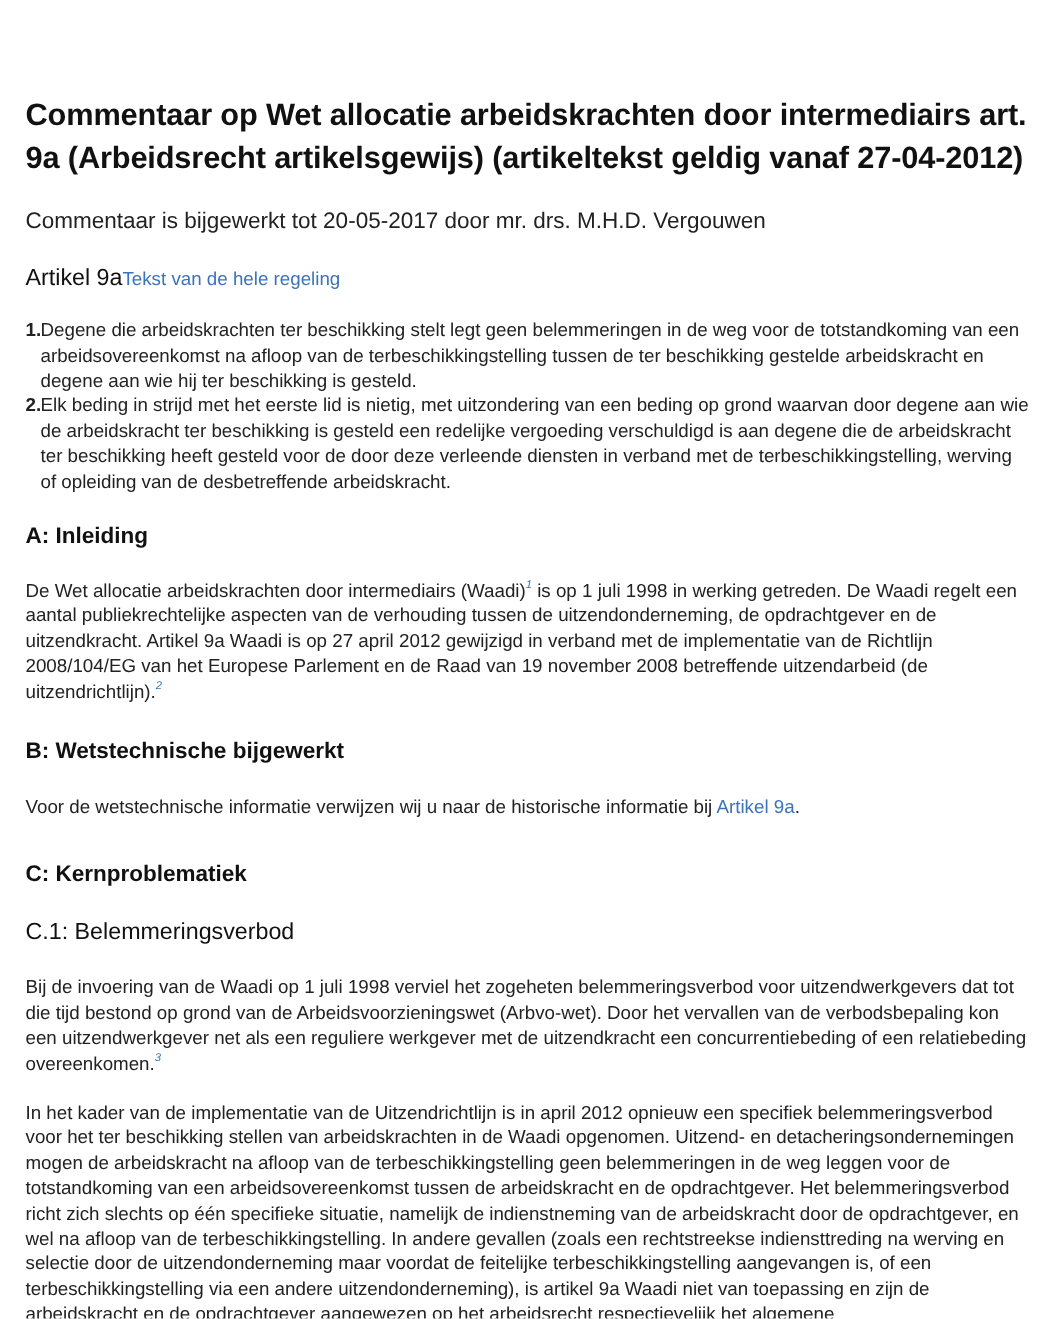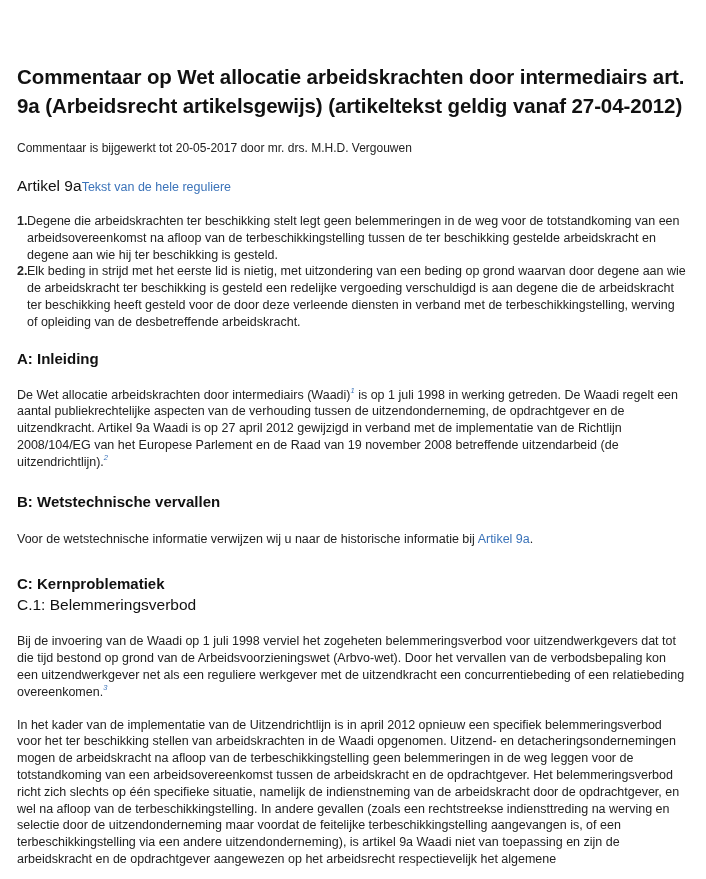--- a/index.html
+++ b/index.html
@@ -9,21 +9,21 @@
     color: #1a1a1a;
   }
   .page { padding: 0 18px 0 17px; border-radius: 12px; }
   h1 {
     font-family: "Liberation Sans", sans-serif;
     font-size: 20.5px; font-weight: bold; line-height: 29px;
     margin: 0; padding-top: 62px; color: #111;
     letter-spacing: -0.1px;
   }
   .updated {
-    font-size: 12px; line-height: 16px; margin: 20px 0 0 0; color: #222;
+    font-size: 15px; line-height: 16px; margin: 20px 0 0 0; color: #222;
   }
   .art-head { margin-top: 20px; line-height: 20px; }
   .art-head .art-title { font-size: 15.5px; color: #111; }
   .art-head a { font-size: 12.5px; color: #3b73b9; text-decoration: none; }
   ol.leden { list-style: none; margin: 16px 0 0 0; padding: 0; }
   ol.leden li {
     position: relative; padding-left: 10px;
     font-size: 12.5px; line-height: 16.8px; color: #222;
   }
   ol.leden li .num {
@@ -45,41 +45,41 @@
 </head>
 <body>
 
 <div class="page">
 
   <h1>Commentaar op Wet allocatie arbeidskrachten door intermediairs art. 9a (Arbeidsrecht artikelsgewijs) (artikeltekst geldig vanaf 27-04-2012)</h1>
 
   <p class="updated">Commentaar is bijgewerkt tot 20-05-2017 door mr. drs. M.H.D. Vergouwen</p>
 
   <div class="art-head">
-    <span class="art-title">Artikel 9a</span><a href="#">Tekst van de hele reguliere</a>
+    <span class="art-title">Artikel 9a</span><a href="#">Tekst van de hele regeling</a>
   </div>
 
   <ol class="leden">
     <li>
       <span class="num">1.</span><span>Degene die arbeidskrachten ter beschikking stelt legt geen belemmeringen in de weg voor de totstandkoming van een arbeidsovereenkomst na afloop van de terbeschikkingstelling tussen de ter beschikking gestelde arbeidskracht en degene aan wie hij ter beschikking is gesteld.</span>
     </li>
     <li>
       <span class="num">2.</span><span>Elk beding in strijd met het eerste lid is nietig, met uitzondering van een beding op grond waarvan door degene aan wie de arbeidskracht ter beschikking is gesteld een redelijke vergoeding verschuldigd is aan degene die de arbeidskracht ter beschikking heeft gesteld voor de door deze verleende diensten in verband met de terbeschikkingstelling, werving of opleiding van de desbetreffende arbeidskracht.</span>
     </li>
   </ol>
 
   <h2 style="margin-top:17px;">A: Inleiding</h2>
 
   <p style="margin-top:17px;"><span>De Wet allocatie arbeidskrachten door intermediairs (Waadi)</span><sup>1</sup><span> is op 1 juli 1998 in werking getreden. De Waadi regelt een aantal publiekrechtelijke aspecten van de verhouding tussen de uitzendonderneming, de opdrachtgever en de uitzendkracht. Artikel 9a Waadi is op 27 april 2012 gewijzigd in verband met de implementatie van de Richtlijn 2008/104/EG van het Europese Parlement en de Raad van 19 november 2008 betreffende uitzendarbeid (de uitzendrichtlijn).</span><sup>2</sup></p>
 
-  <h2 style="margin-top:20px;">B: Wetstechnische vervallen</h2>
+  <h2 style="margin-top:20px;">B: Wetstechnische bijgewerkt</h2>
 
   <p style="margin-top:18px;"><span>Voor de wetstechnische informatie verwijzen wij u naar de historische informatie bij </span><a href="#" class="inline">Artikel 9a</a><span>.</span></p>
 
   <h2 style="margin-top:26px;">C: Kernproblematiek</h2>
 
-  <h3 style="">C.1: Belemmeringsverbod</h3>
+  <h3 style="margin-top:18px;">C.1: Belemmeringsverbod</h3>
 
   <p style="margin-top:18px;"><span>Bij de invoering van de Waadi op 1 juli 1998 verviel het zogeheten belemmeringsverbod voor uitzendwerkgevers dat tot die tijd bestond op grond van de Arbeidsvoorzieningswet (Arbvo-wet). Door het vervallen van de verbodsbepaling kon een uitzendwerkgever net als een reguliere werkgever met de uitzendkracht een concurrentiebeding of een relatiebeding overeenkomen.</span><sup>3</sup></p>
 
   <p style="margin-top:16px;">In het kader van de implementatie van de Uitzendrichtlijn is in april 2012 opnieuw een specifiek belemmeringsverbod voor het ter beschikking stellen van arbeidskrachten in de Waadi opgenomen. Uitzend- en detacheringsondernemingen mogen de arbeidskracht na afloop van de terbeschikkingstelling geen belemmeringen in de weg leggen voor de totstandkoming van een arbeidsovereenkomst tussen de arbeidskracht en de opdrachtgever. Het belemmeringsverbod richt zich slechts op één specifieke situatie, namelijk de indienstneming van de arbeidskracht door de opdrachtgever, en wel na afloop van de terbeschikkingstelling. In andere gevallen (zoals een rechtstreekse indiensttreding na werving en selectie door de uitzendonderneming maar voordat de feitelijke terbeschikkingstelling aangevangen is, of een terbeschikkingstelling via een andere uitzendonderneming), is artikel 9a Waadi niet van toepassing en zijn de arbeidskracht en de opdrachtgever aangewezen op het arbeidsrecht respectievelijk het algemene</p>
 
 </div>
 
 </body></html>

